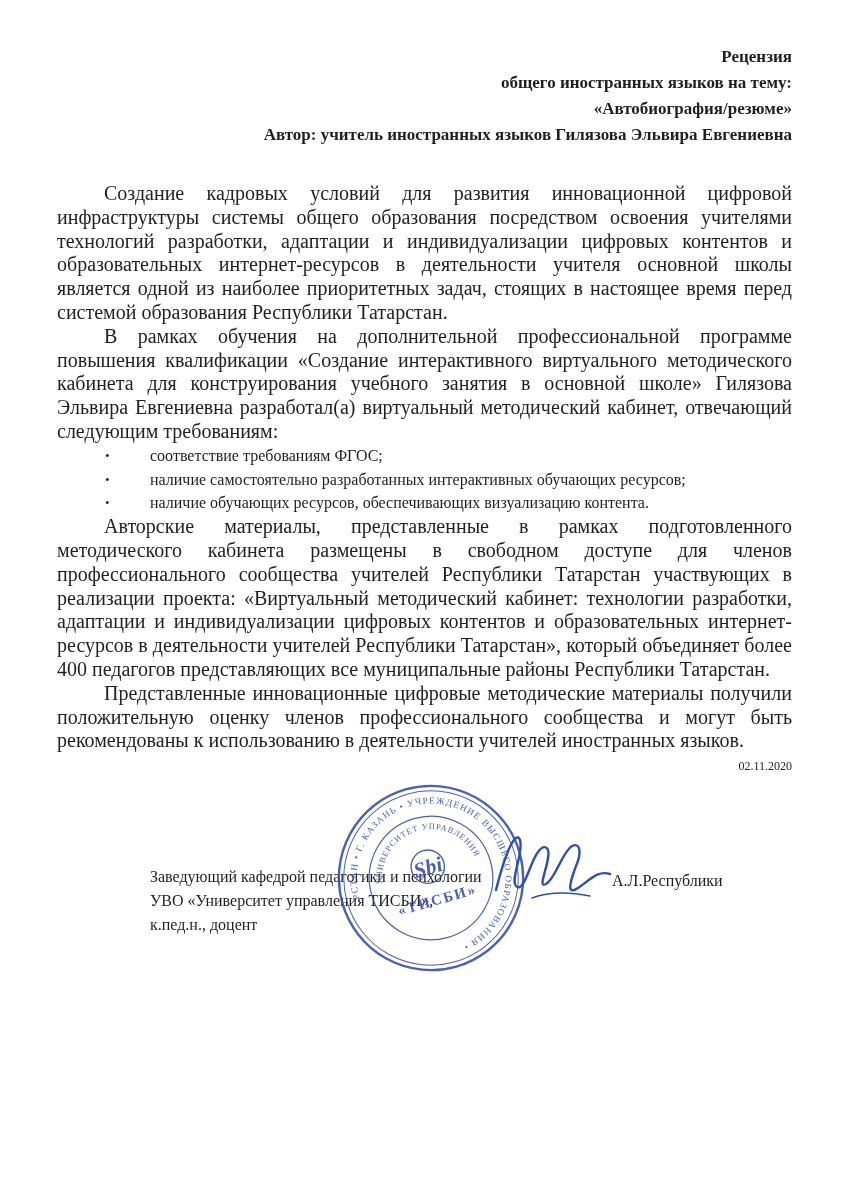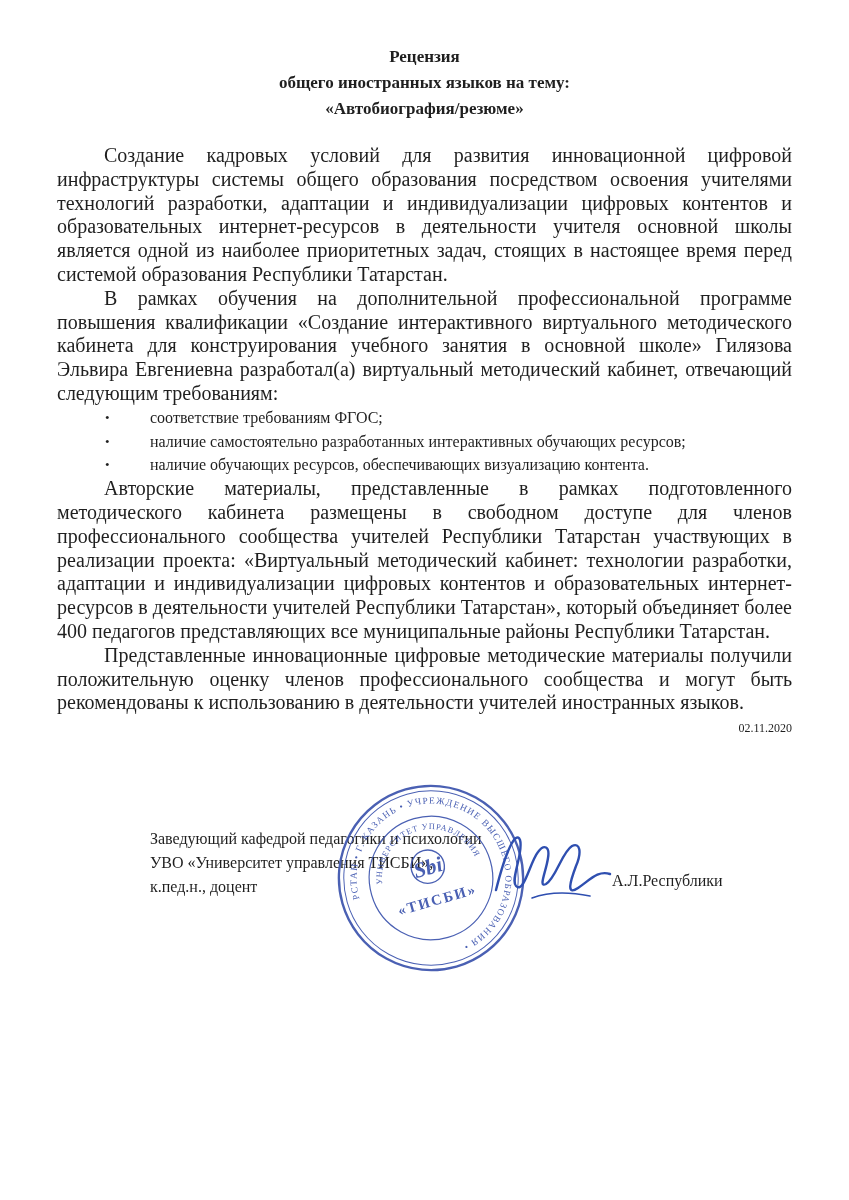--- a/index.html
+++ b/index.html
@@ -7,21 +7,21 @@
     position:relative;
     width:849px;height:1200px;
     margin:0 auto;
     background:#ffffff;
     font-family:"Liberation Serif","DejaVu Serif",serif;
     color:#1f1f1f;
     box-sizing:border-box;
     padding:44px 57px 0 57px;
     overflow:hidden;
   }
-  .title-block{text-align:center;font-weight:bold;font-size:17px;line-height:26px;margin-bottom:22px;}
+  .title-block{text-align:right;font-weight:bold;font-size:17px;line-height:26px;margin-bottom:34px;}
   .title-block p{margin:0;}
   .body-par{
     margin:0;
     font-size:20px;
     line-height:23.8px;
     text-align:justify;
     text-indent:47px;
   }
   ul.req-list{margin:0;padding:0;list-style:none;font-size:16px;line-height:23.8px;}
   ul.req-list li{display:flex;padding-left:48px;}
@@ -52,20 +52,21 @@
 </style>
 </head>
 <body>
 
 <div class="page">
 
   <div class="title-block">
     <p>Рецензия</p>
     <p>общего иностранных языков на тему:</p>
     <p>«Автобиография/резюме»</p>
+    <p>Автор: учитель иностранных языков  Гилязова Эльвира Евгениевна</p>
   </div>
 
   <p class="body-par">Создание кадровых условий для развития инновационной цифровой инфраструктуры системы общего образования посредством освоения учителями технологий разработки, адаптации и индивидуализации цифровых контентов и образовательных интернет-ресурсов в деятельности учителя основной школы является одной из наиболее приоритетных задач, стоящих в настоящее время перед системой образования Республики Татарстан.</p>
   <p class="body-par">В рамках обучения на дополнительной профессиональной программе повышения квалификации «Создание интерактивного виртуального методического кабинета для конструирования учебного занятия в основной школе» Гилязова Эльвира Евгениевна разработал(а) виртуальный методический кабинет, отвечающий следующим требованиям:</p>
 
   <ul class="req-list">
     <li>
       <span class="bullet">•</span>
       <span>соответствие требованиям ФГОС;</span>
     </li>

